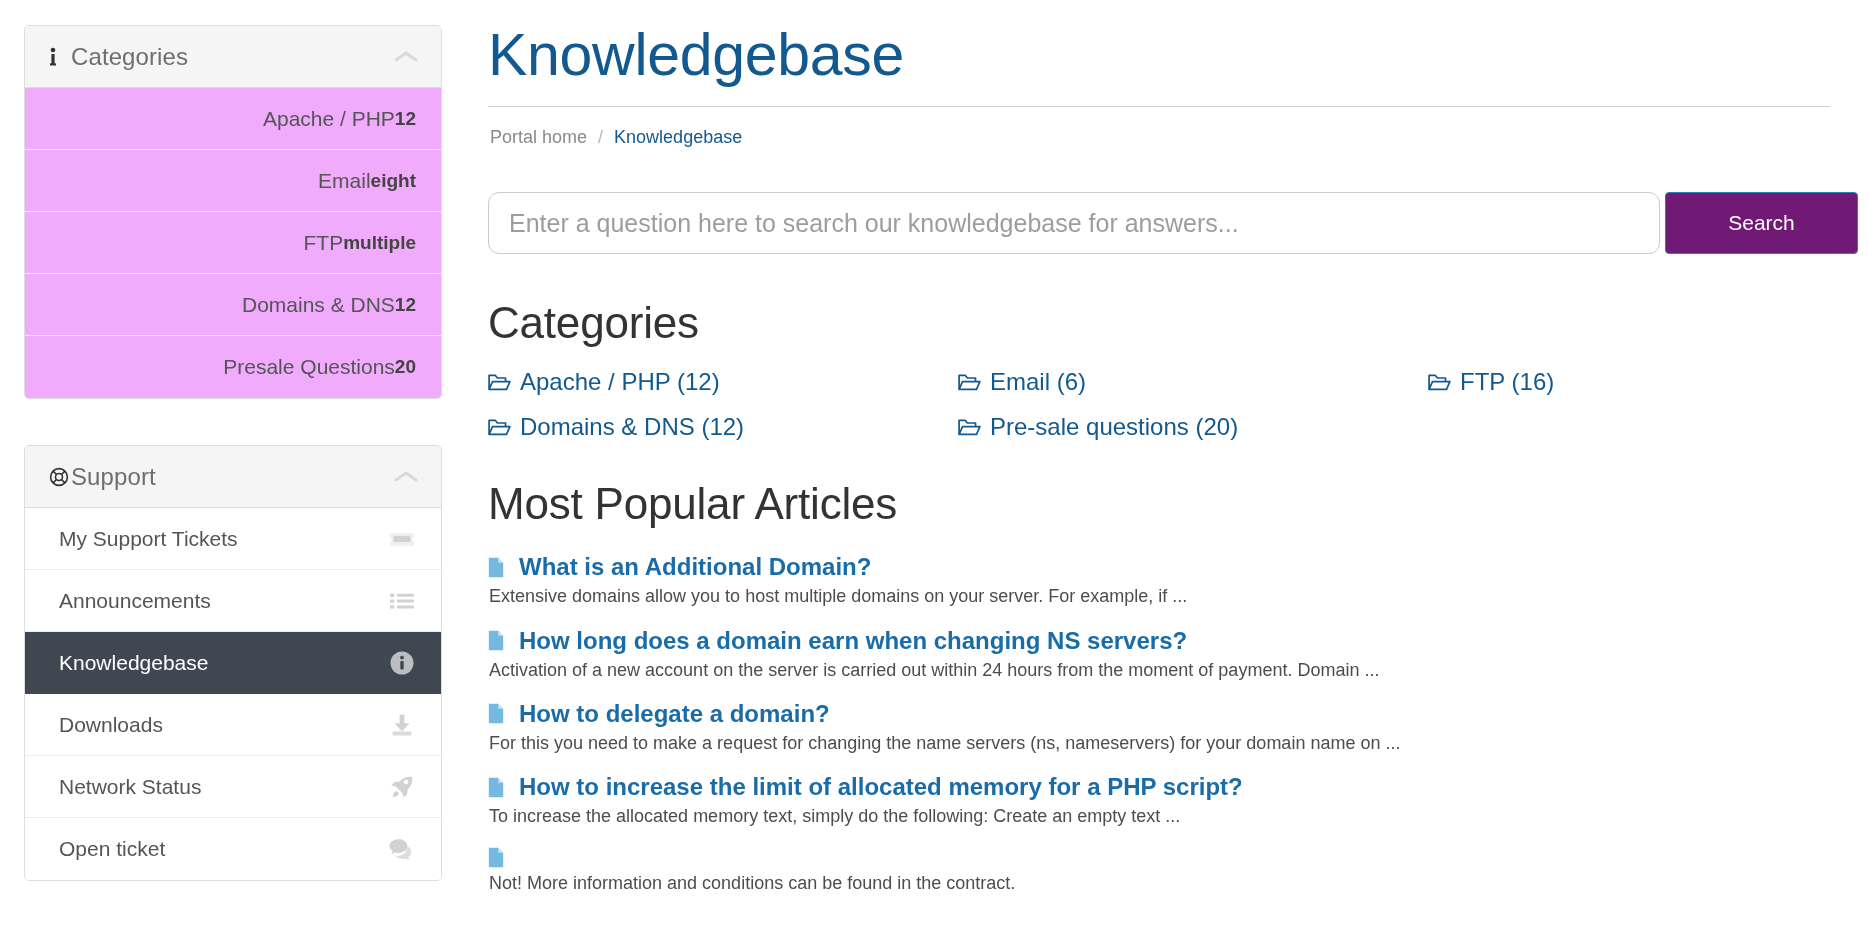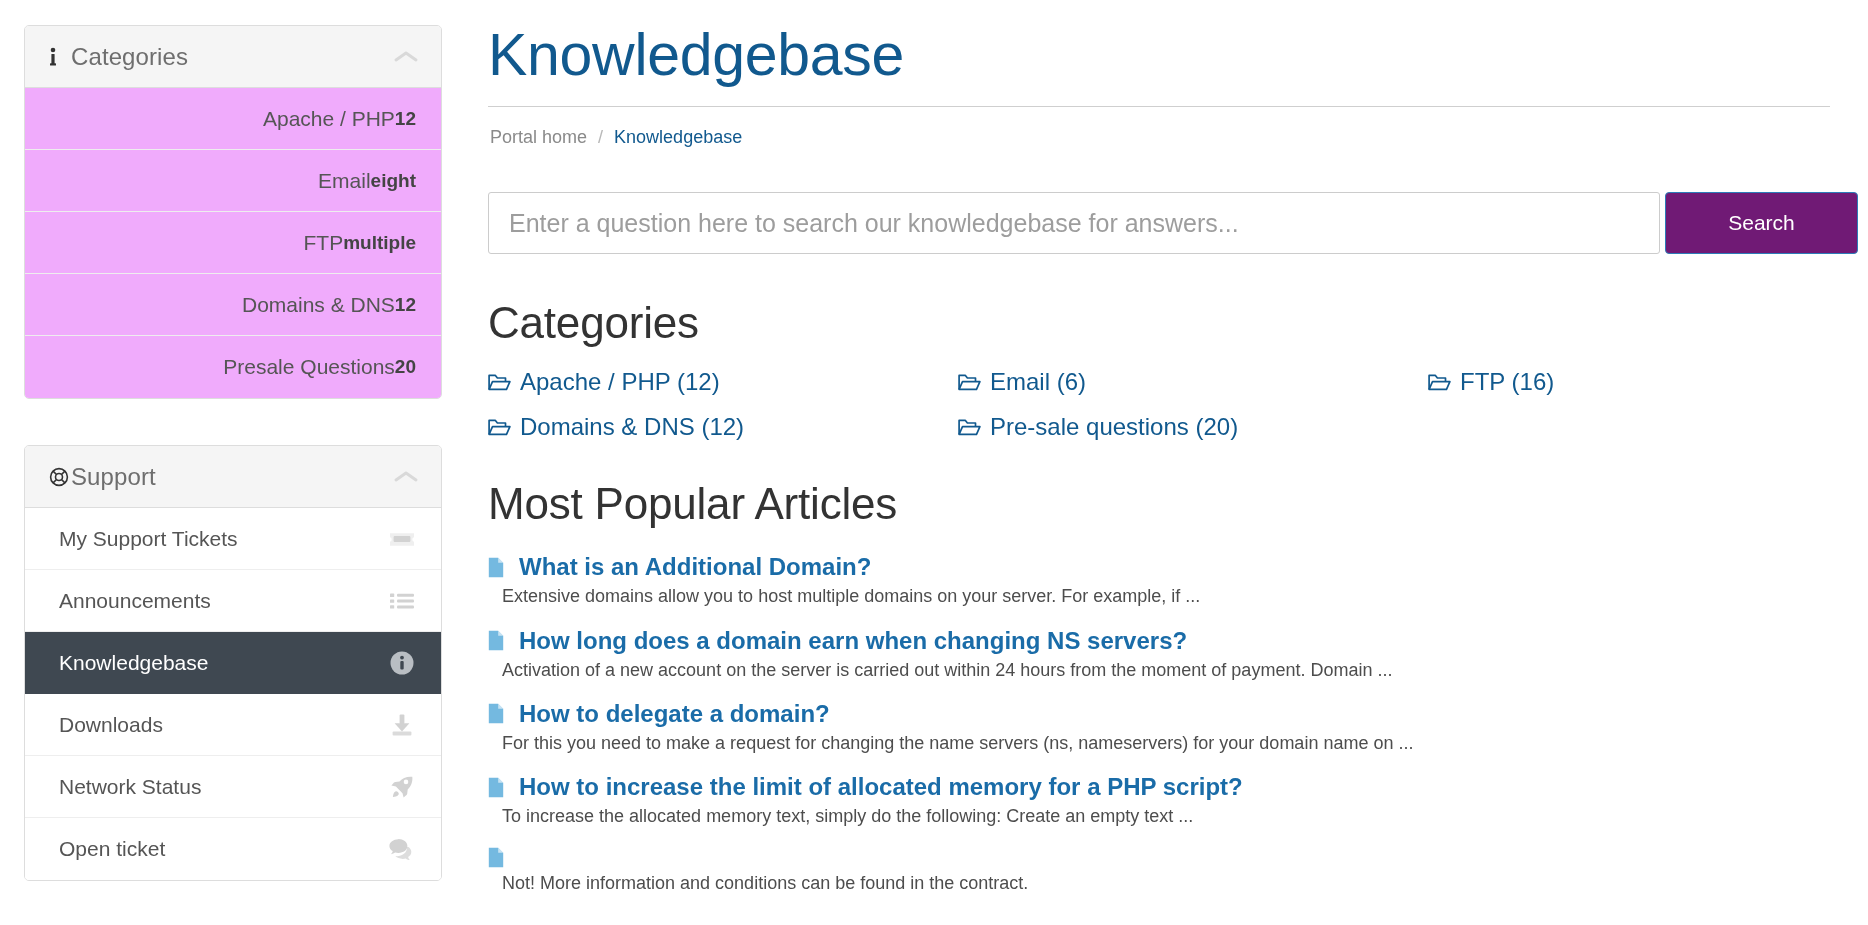--- a/index.html
+++ b/index.html
@@ -157,21 +157,21 @@
   .search-wrap {
     display: flex;
     align-items: stretch;
     margin-bottom: 44px;
   }
   .search-input {
     flex: 0 0 1172px;
     width: 1172px;
     height: 62px;
     border: 1px solid #cccccc;
-    border-radius: 3px;
+    border-radius: 11px;
     padding: 0 20px;
     font-size: 25px;
     color: #555555;
     font-family: inherit;
     background: #ffffff;
     outline: none;
   }
   .search-input::placeholder { color: #9d9d9d; }
   .search-btn {
     margin-left: 5px;
@@ -224,21 +224,21 @@
     font-weight: 700;
     color: #1a6ca8;
     cursor: pointer;
     margin-bottom: 3px;
   }
   .article-link .file-ico { color: #74b9e0; display: inline-flex; }
   .article-link .file-ico svg { display: block; }
   .article-desc {
     font-size: 18px;
     color: #4d4d4d;
-    margin-left: 14px;
+    margin-left: 1px;
     line-height: 1.35;
   }
 </style>
 </head>
 <body>
 
 <div class="page">
 
   <aside class="sidebar">
 

